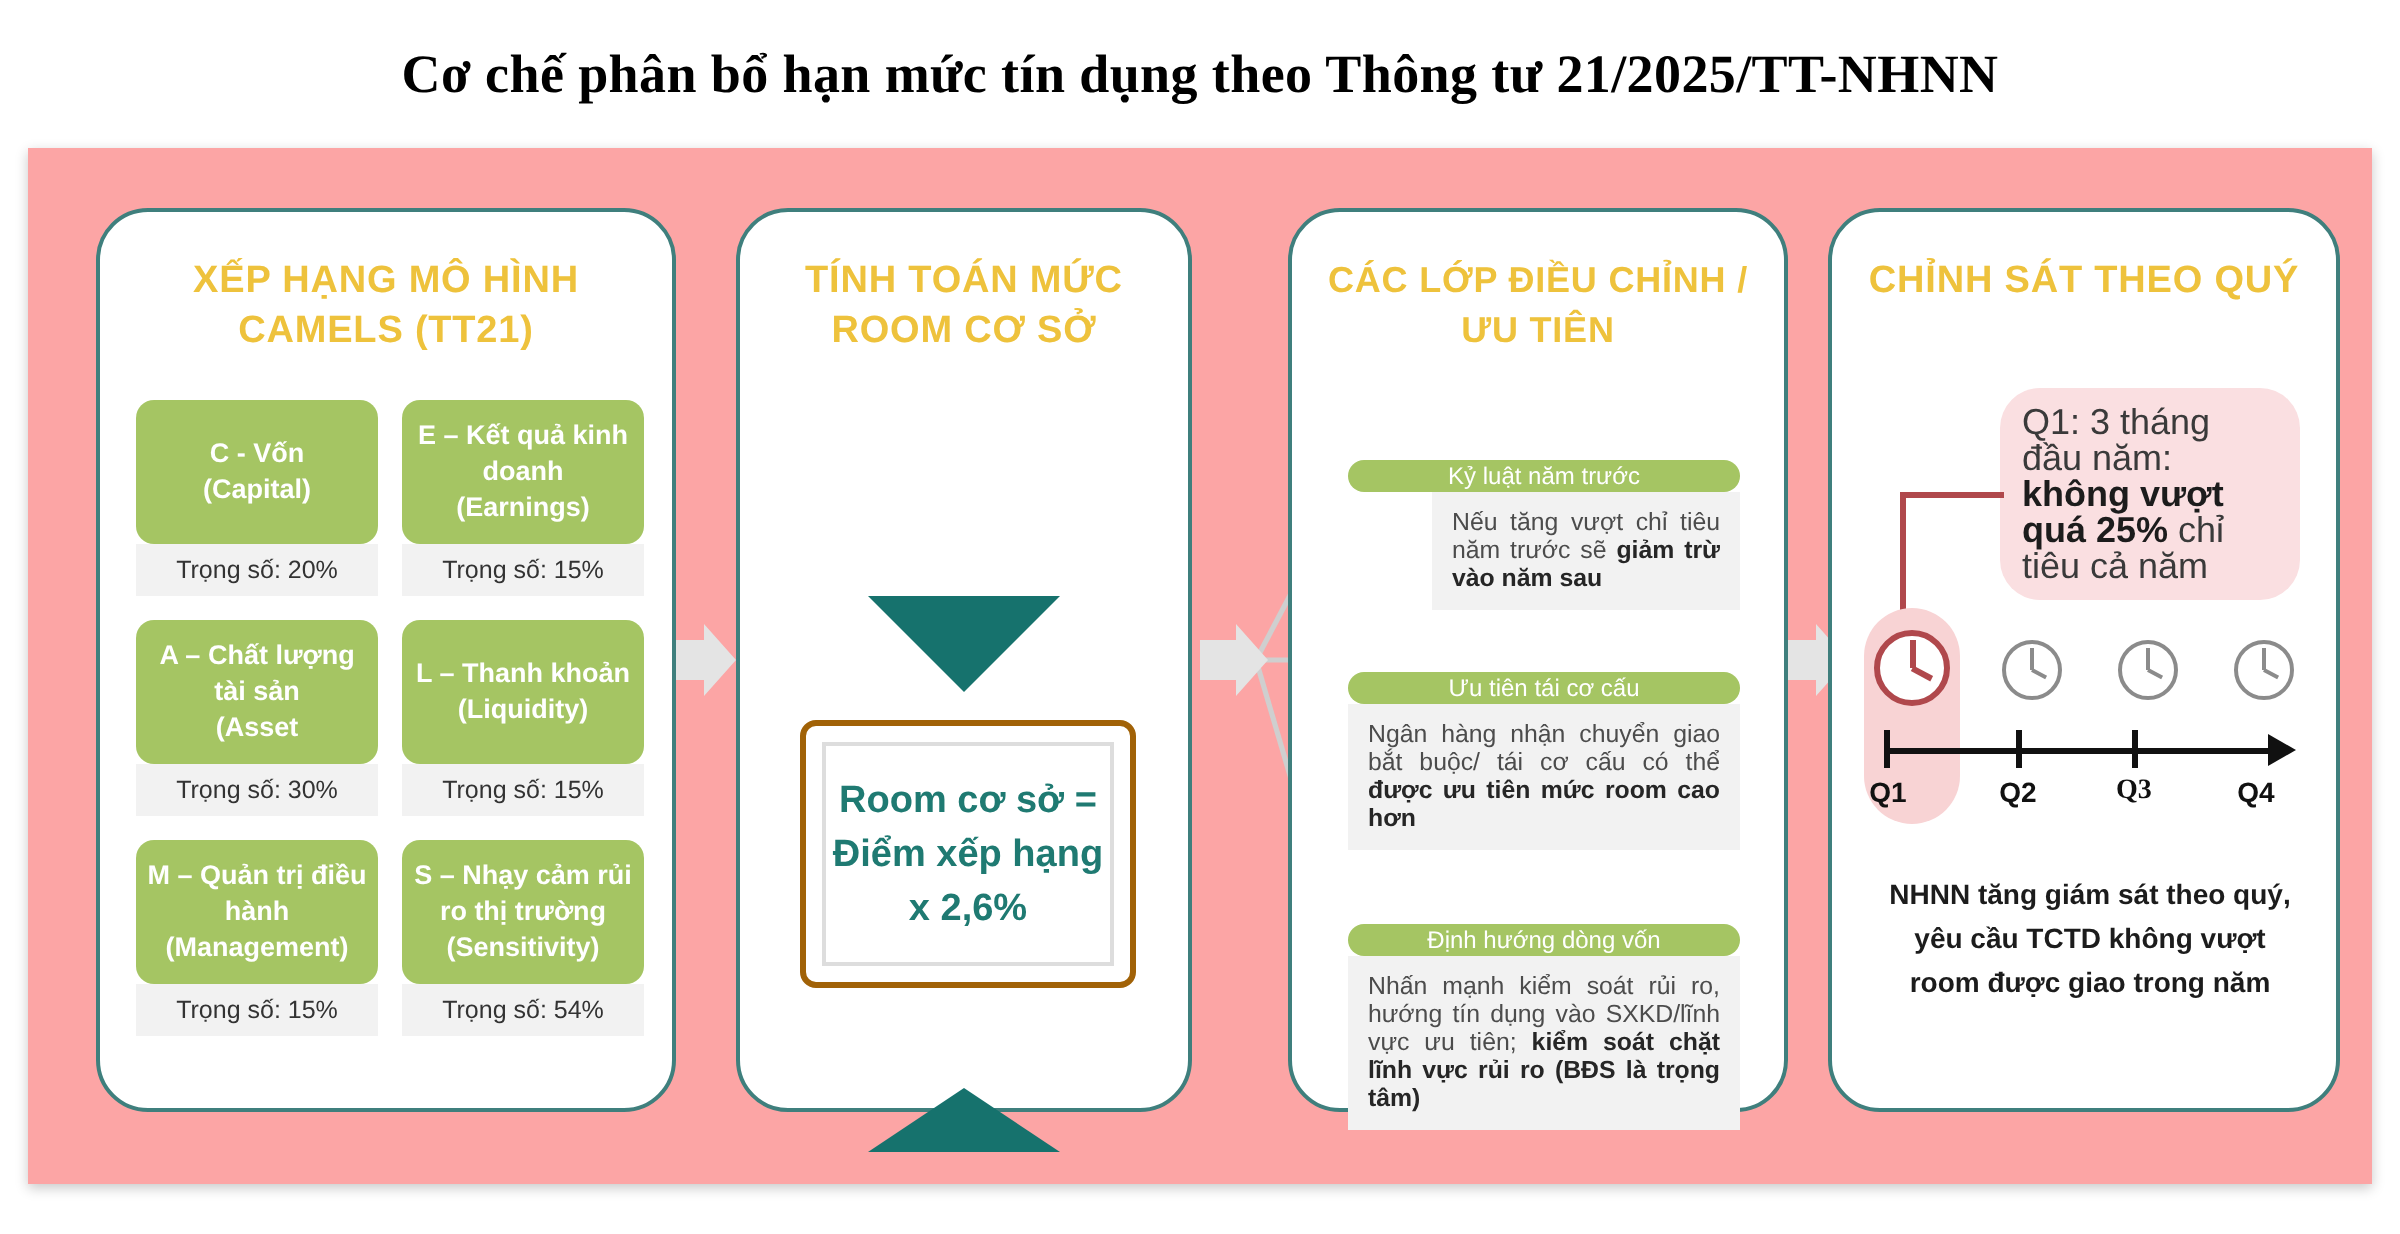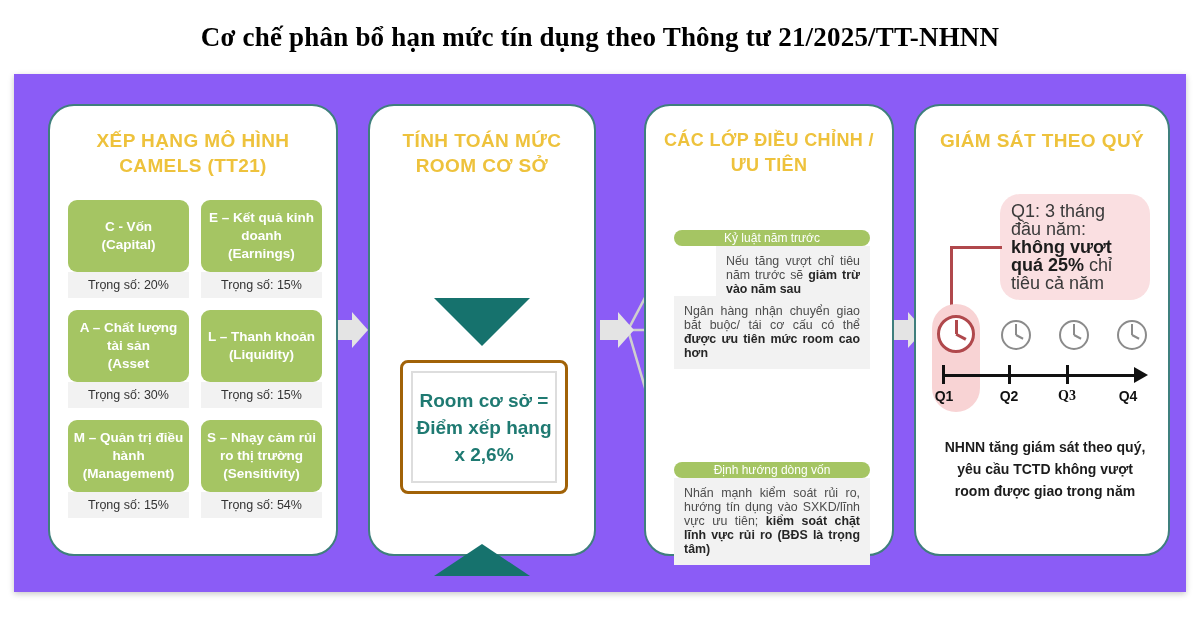--- a/index.html
+++ b/index.html
@@ -22,21 +22,21 @@
   }
   
   .board{
     position:absolute;left:14px;top:74px;
     width:1172px;height:518px;
     background:#ffffff;
     box-shadow:0 2px 6px rgba(0,0,0,.22);
   }
   .board-inner{
     position:absolute;left:0;top:0;right:0;bottom:0;
-    background:#8b5cf6;
+    background:#fca5a5;
   }
   
   .panel{
     position:absolute;
     background:#ffffff;
     border:2px solid #3f7f7d;
     border-radius:26px;
     box-sizing:border-box;
   }
   #panel-camels{left:34px;  top:30px; width:290px; height:452px;}
@@ -272,35 +272,36 @@
     <div class="panel-title small">CÁC LỚP ĐIỀU CHỈNH / ƯU TIÊN</div>
 
     <div class="layer" id="layer-0">
       <div class="layer-chip">Kỷ luật năm trước</div>
       <div class="layer-body">
         <span>Nếu tăng vượt chỉ tiêu năm trước sẽ </span><b>giảm trừ vào năm sau</b>
       </div>
     </div>
 
     <div class="layer" id="layer-1">
+      <div class="layer-chip">Ưu tiên tái cơ cấu</div>
       <div class="layer-body">
         <span>Ngân hàng nhận chuyển giao bắt buộc/ tái cơ cấu có thể </span><b>được ưu tiên mức room cao hơn</b>
       </div>
     </div>
 
     <div class="layer" id="layer-2">
       <div class="layer-chip">Định hướng dòng vốn</div>
       <div class="layer-body">
         <span>Nhấn mạnh kiểm soát rủi ro, hướng tín dụng vào SXKD/lĩnh vực ưu tiên; </span><b>kiểm soát chặt lĩnh vực rủi ro (BĐS là trọng tâm)</b>
       </div>
     </div>
   </div>
 
   <div class="panel" id="panel-super">
-    <div class="panel-title">GIÁM SÁT THEO QUÝ</div>
+    <div class="panel-title">CHỈNH SÁT THEO QUÝ</div>
 
     <div class="note-pink">
       <span>Q1: 3 tháng đầu năm: </span><b>không vượt quá 25%</b><span> chỉ tiêu cả năm</span>
     </div>
     <div class="elbow" id="elbow-h"></div>
     <div class="elbow" id="elbow-v"></div>
 
     <div class="q1-pill"></div>
 
     <div class="clock active" style="left:21px;top:209px;">

